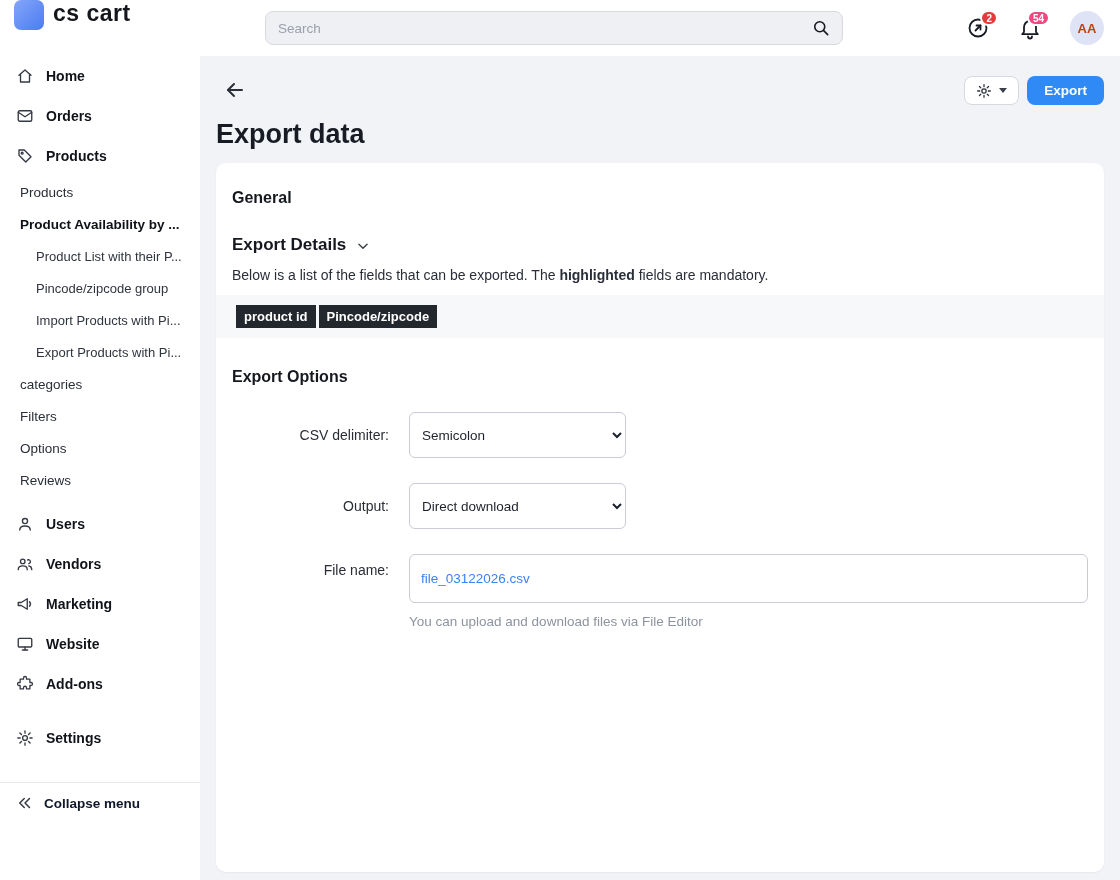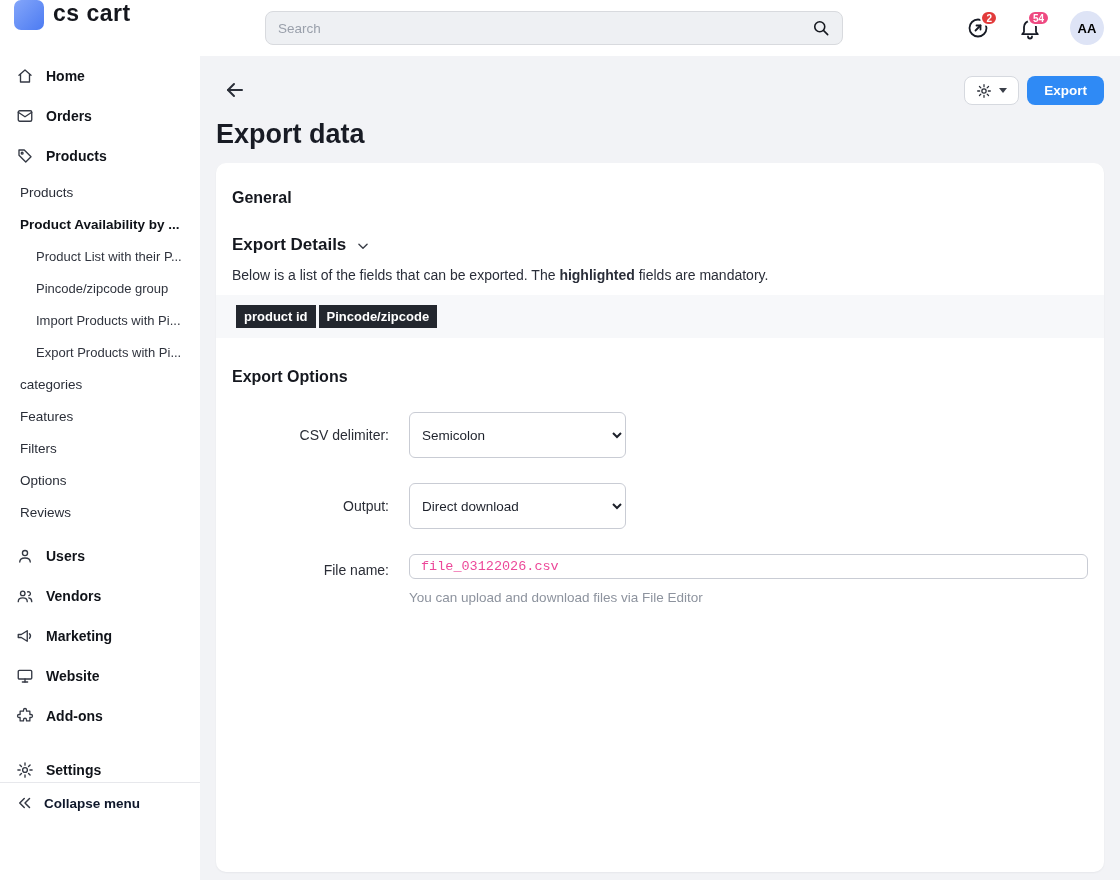--- a/index.html
+++ b/index.html
@@ -53,21 +53,21 @@
   .search-icon { position:absolute; right:12px; top:7px; width:20px; height:20px; color:#15181f; }
 
   .top-actions { margin-left:auto; display:flex; align-items:center; gap:28px; }
   .icon-btn { position:relative; width:24px; height:24px; color:#171b25; cursor:pointer; }
   .icon-btn svg { width:24px; height:24px; }
   .badge { position:absolute; top:-6px; right:-8px; min-width:16px; height:16px; border-radius:8px;
     color:#fff; font-size:10px; font-weight:700; display:flex; align-items:center; justify-content:center;
     padding:0 4px; border:2px solid #fff; }
   .badge-red { background:#e23b3b; }
   .badge-pink { background:#ee4a81; }
-  .avatar { width:34px; height:34px; border-radius:50%; background:#dee4f6; color:#000000;
+  .avatar { width:34px; height:34px; border-radius:50%; background:#dee4f6; color:#c2410c;
     font-size:13px; font-weight:700; display:flex; align-items:center; justify-content:center; cursor:pointer; }
 
   
   .main { flex:1; background:#f2f3f6; display:flex; flex-direction:column; overflow:hidden; }
   .content-head { display:flex; align-items:center; justify-content:space-between; padding:20px 16px 0 22px; }
   .back-btn { width:26px; height:26px; color:#2a2e38; cursor:pointer; background:none; border:none; padding:0; }
   .back-btn svg { width:24px; height:24px; }
   .head-actions { display:flex; align-items:center; gap:8px; }
   .gear-btn { height:29px; background:#ffffff; border:1px solid #d6d9df; border-radius:8px;
     display:flex; align-items:center; gap:7px; padding:0 11px; cursor:pointer; color:#2a2e38; }
@@ -97,22 +97,22 @@
   .options-heading { margin-top:30px; }
 
   .form { margin-top:26px; }
   .form-row { display:flex; align-items:center; margin-bottom:25px; }
   .form-label { width:177px; flex:0 0 177px; text-align:right; padding-right:20px;
     font-size:14px; color:#2a2d36; }
   .select {
     width:217px; height:46px; border:1px solid #c9ccd4; border-radius:6px; background:#fff;
     font-size:13.5px; color:#1d212b; padding:0 8px; font-family:"Liberation Sans", sans-serif; outline:none;
   }
-  .text-input { flex:1; height:33px; border:1px solid #c9ccd4; border-radius:6px; padding:4px 11px;
-    font-size:13.5px; color:#ec4899; font-family:Liberation Mono, monospace; outline:none; }
+  .text-input { flex:1; height:33px; border:1px solid #c9ccd4; border-radius:6px; padding:16px 11px;
+    font-size:13.5px; color:#3b82f6; font-family:Liberation Sans, sans-serif; outline:none; }
   .file-row { align-items:flex-start; }
   .file-col { flex:1; display:flex; flex-direction:column; }
   .file-label { padding-top:8px; }
   .hint { font-size:13.5px; color:#8d939e; margin-top:11px; }
 </style>
 </head>
 <body>
 
 <aside class="sidebar">
   <div class="logo">
@@ -164,23 +164,20 @@
       <span class="nav-label">Pincode/zipcode group</span>
     </div>
     <div class="nav-item lvl2">
       <span class="nav-label">Import Products with Pi...</span>
     </div>
     <div class="nav-item lvl2">
       <span class="nav-label">Export Products with Pi...</span>
     </div>
     <div class="nav-item lvl1">
       <span class="nav-label">categories</span>
-    </div>
-    <div class="nav-item lvl1">
-      <span class="nav-label">Features</span>
     </div>
     <div class="nav-item lvl1">
       <span class="nav-label">Filters</span>
     </div>
     <div class="nav-item lvl1">
       <span class="nav-label">Options</span>
     </div>
     <div class="nav-item lvl1">
       <span class="nav-label">Reviews</span>
     </div>

